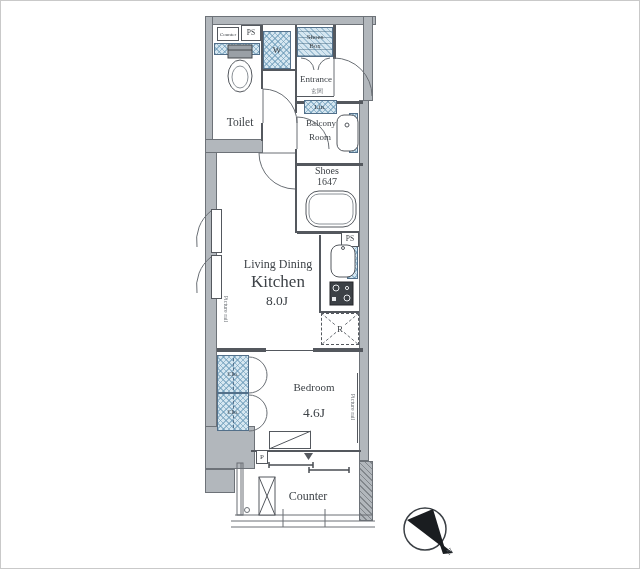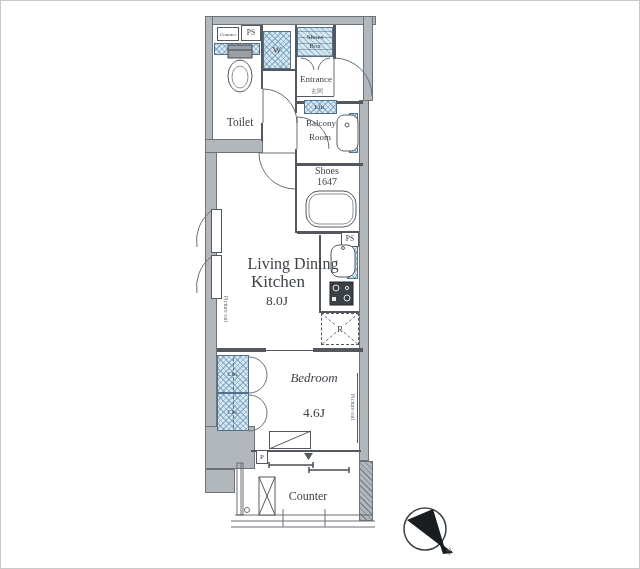--- a/index.html
+++ b/index.html
@@ -151,24 +151,24 @@
     </g>
   </svg>
 
   <span class="lbl" style="left:239px;top:122px;font-size:11.5px;">Toilet</span>
   <span class="lbl" style="left:315px;top:78px;font-size:9px;">Entrance</span>
   <span class="lbl" style="left:316px;top:90px;font-size:6px;color:#6a6f75;">玄関</span>
   <span class="lbl" style="left:320px;top:122px;font-size:9px;">Balcony</span>
   <span class="lbl" style="left:319px;top:136px;font-size:9px;">Room</span>
   <span class="lbl" style="left:326px;top:170px;font-size:10px;">Shoes</span>
   <span class="lbl" style="left:326px;top:181px;font-size:10px;">1647</span>
-  <span class="lbl" style="left:292px;top:263px;font-size:16px;">Living Dining</span>
+  <span class="lbl" style="left:277px;top:263px;font-size:12px;">Living Dining</span>
   <span class="lbl" style="left:277px;top:280px;font-size:17px;">Kitchen</span>
   <span class="lbl" style="left:276px;top:300px;font-size:13.5px;">8.0J</span>
-  <span class="lbl" style="left:313px;top:376px;font-size:13px;font-style:italic;">Bedroom</span>
+  <span class="lbl" style="left:313px;top:386px;font-size:11px;">Bedroom</span>
   <span class="lbl" style="left:313px;top:412px;font-size:13.5px;">4.6J</span>
   <span class="lbl" style="left:307px;top:495px;font-size:12px;">Counter</span>
 
   <span class="lbl" style="left:227px;top:33px;font-size:5px;">Counter</span>
   <span class="lbl" style="left:250px;top:32px;font-size:7.5px;">PS</span>
   <span class="lbl" style="left:349px;top:238px;font-size:7.5px;">PS</span>
   <span class="lbl" style="left:276px;top:49px;font-size:9px;">W</span>
   <span class="lbl" style="left:314px;top:36px;font-size:7px;">Shoes</span>
   <span class="lbl" style="left:314px;top:45px;font-size:7px;">Box</span>
   <span class="lbl" style="left:319px;top:106px;font-size:7px;">Lin.</span>

